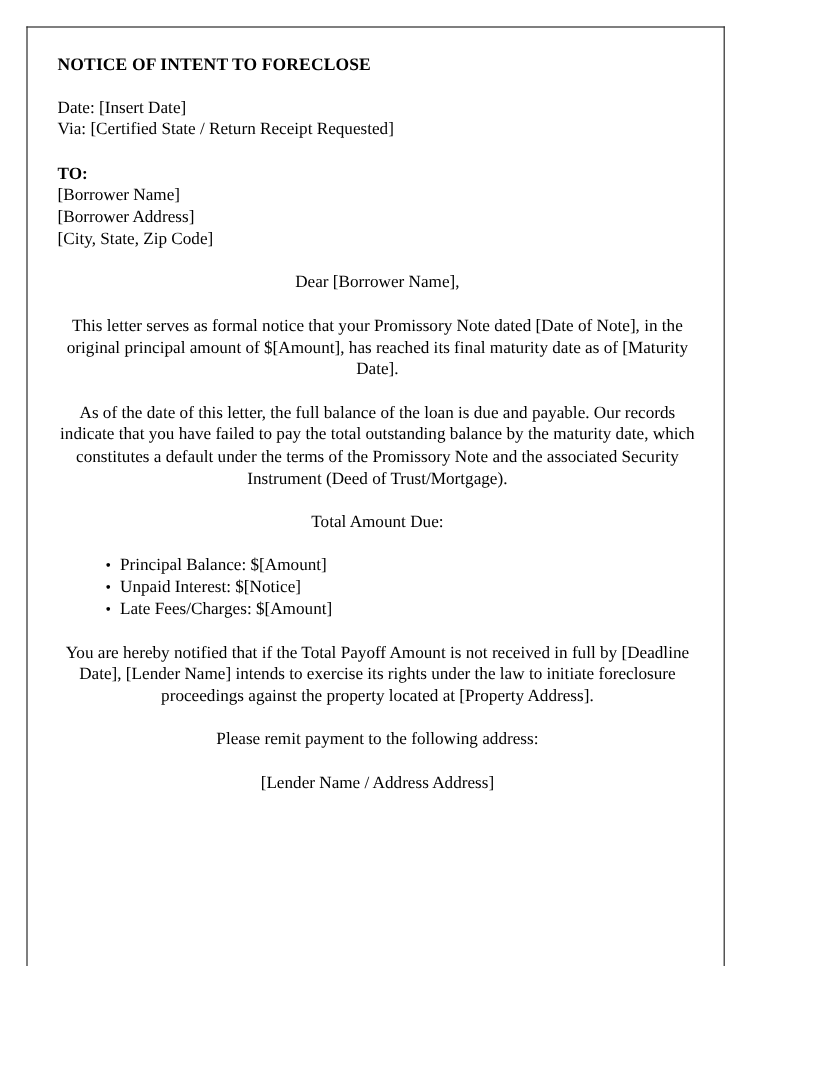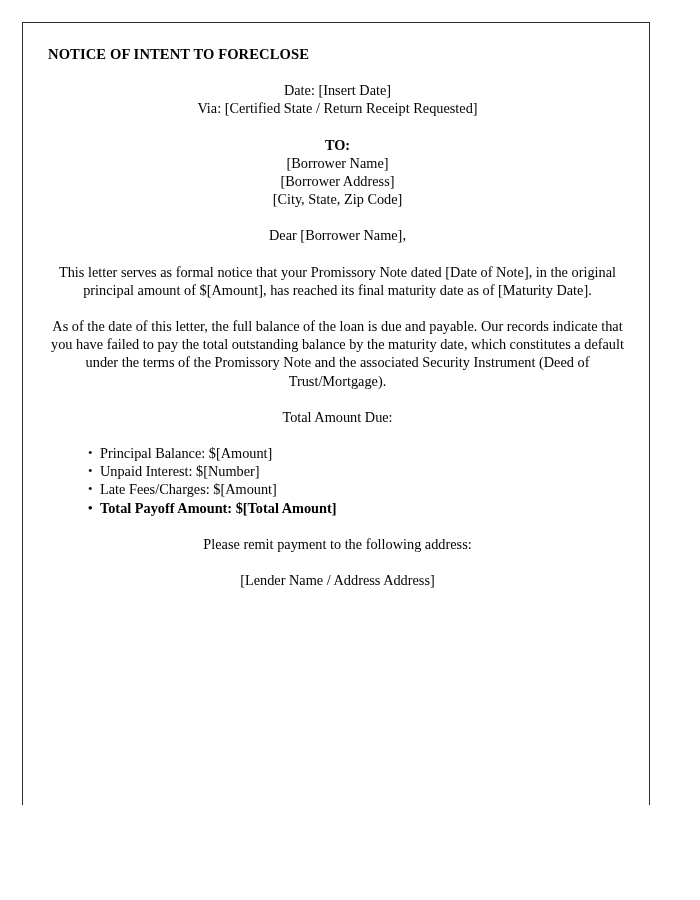--- a/index.html
+++ b/index.html
@@ -12,21 +12,21 @@
     height: 900px;
     font-family: "Liberation Serif", "DejaVu Serif", serif;
     color: #000000;
     overflow: hidden;
   }
 
   #page {
     position: absolute;
     left: 22px;
     top: 22px;
-    width: 628px;
+    width: 582px;
     height: 783px;
     box-sizing: border-box;
     border-left: 1px solid #2b2b2b;
     border-right: 1px solid #2b2b2b;
     border-top: 1px solid #2b2b2b;
     border-bottom: none;
     background: #ffffff;
   }
 
   #doc {
@@ -38,21 +38,20 @@
   .doc-title {
     font-weight: bold;
     font-size: 14.6px;
     line-height: 18.2px;
     margin: 0 0 18px 0;
     letter-spacing: 0.1px;
   }
 
   .block {
     margin: 0 0 18px 0;
-    text-align: center;
   }
 
   .line {
     display: block;
     white-space: pre-wrap;
   }
 
   .bold {
     font-weight: bold;
     margin-top: 12px;
@@ -114,25 +113,25 @@
     <p class="para">Dear [Borrower Name],</p>
 
     <p class="para">This letter serves as formal notice that your Promissory Note dated [Date of Note], in the original principal amount of $[Amount], has reached its final maturity date as of [Maturity Date].</p>
 
     <p class="para">As of the date of this letter, the full balance of the loan is due and payable. Our records indicate that you have failed to pay the total outstanding balance by the maturity date, which constitutes a default under the terms of the Promissory Note and the associated Security Instrument (Deed of Trust/Mortgage).</p>
 
     <p class="para heading-inline">Total Amount Due:</p>
 
     <ul class="amounts">
       <li>Principal Balance: $[Amount]</li>
-      <li>Unpaid Interest: $[Number]</li>
+      <li>Unpaid Interest: $[Notice]</li>
       <li>Late Fees/Charges: $[Amount]</li>
-      <li class="emph">Total Payoff Amount: $[Total Amount]</li>
     </ul>
 
+    <p class="para">You are hereby notified that if the Total Payoff Amount is not received in full by [Deadline Date], [Lender Name] intends to exercise its rights under the law to initiate foreclosure proceedings against the property located at [Property Address].</p>
 
 
     <p class="para">Please remit payment to the following address:</p>
 
     <p class="para">[Lender Name / Address Address]</p>
 
   </div>
 </div>
 
 </body></html>

